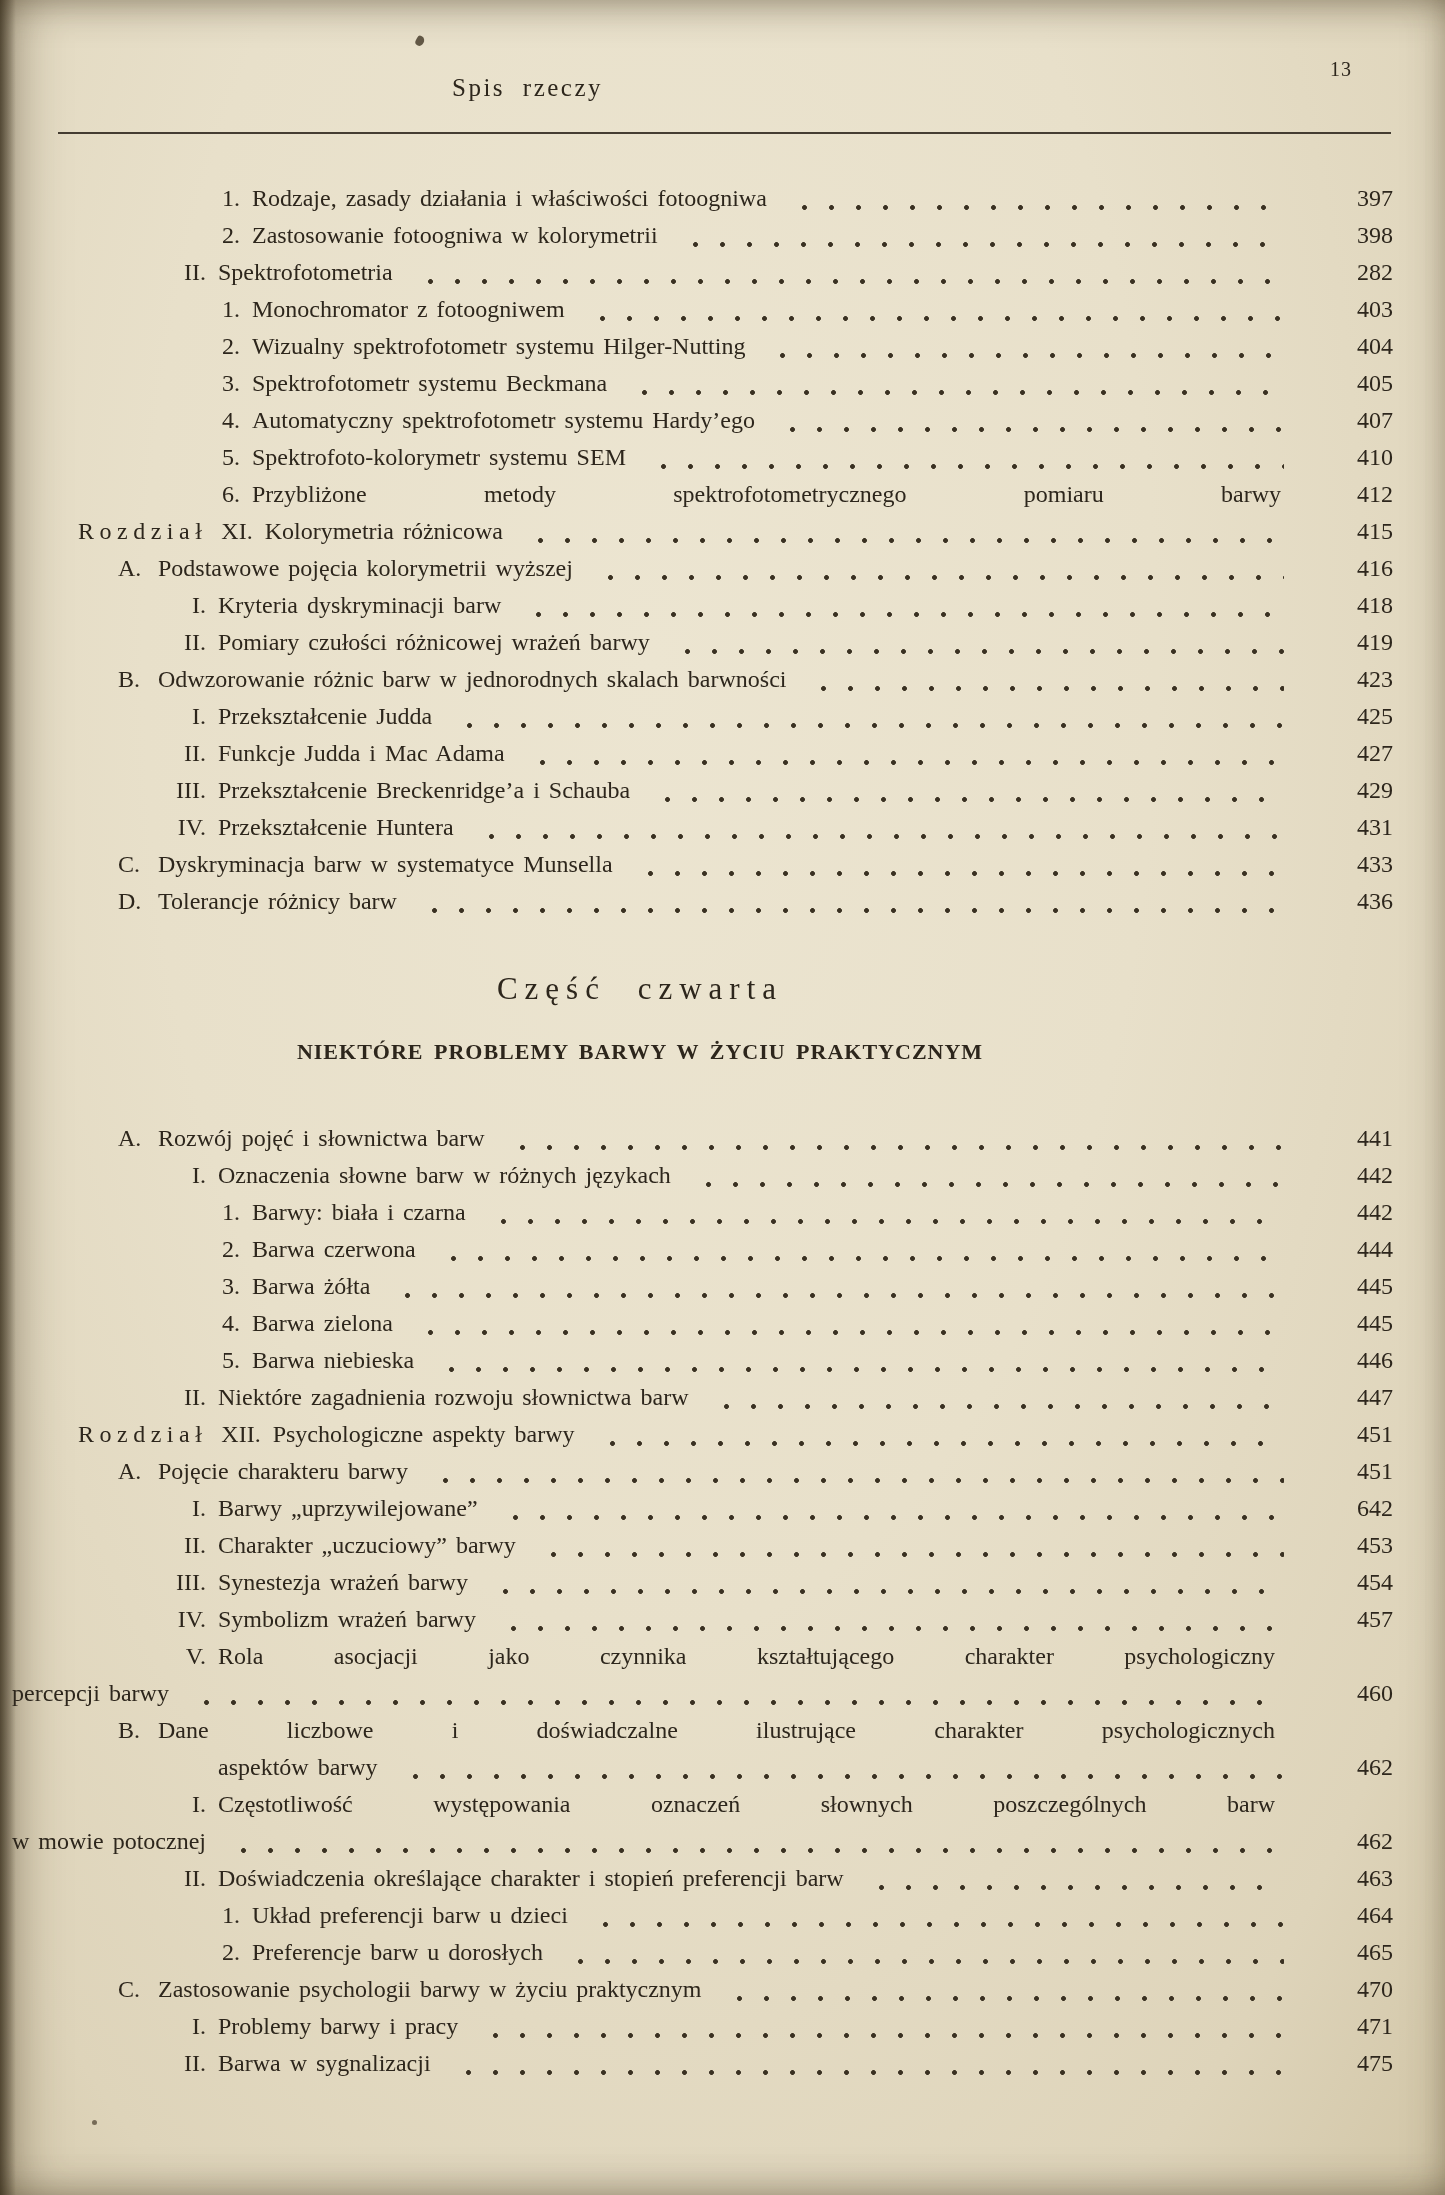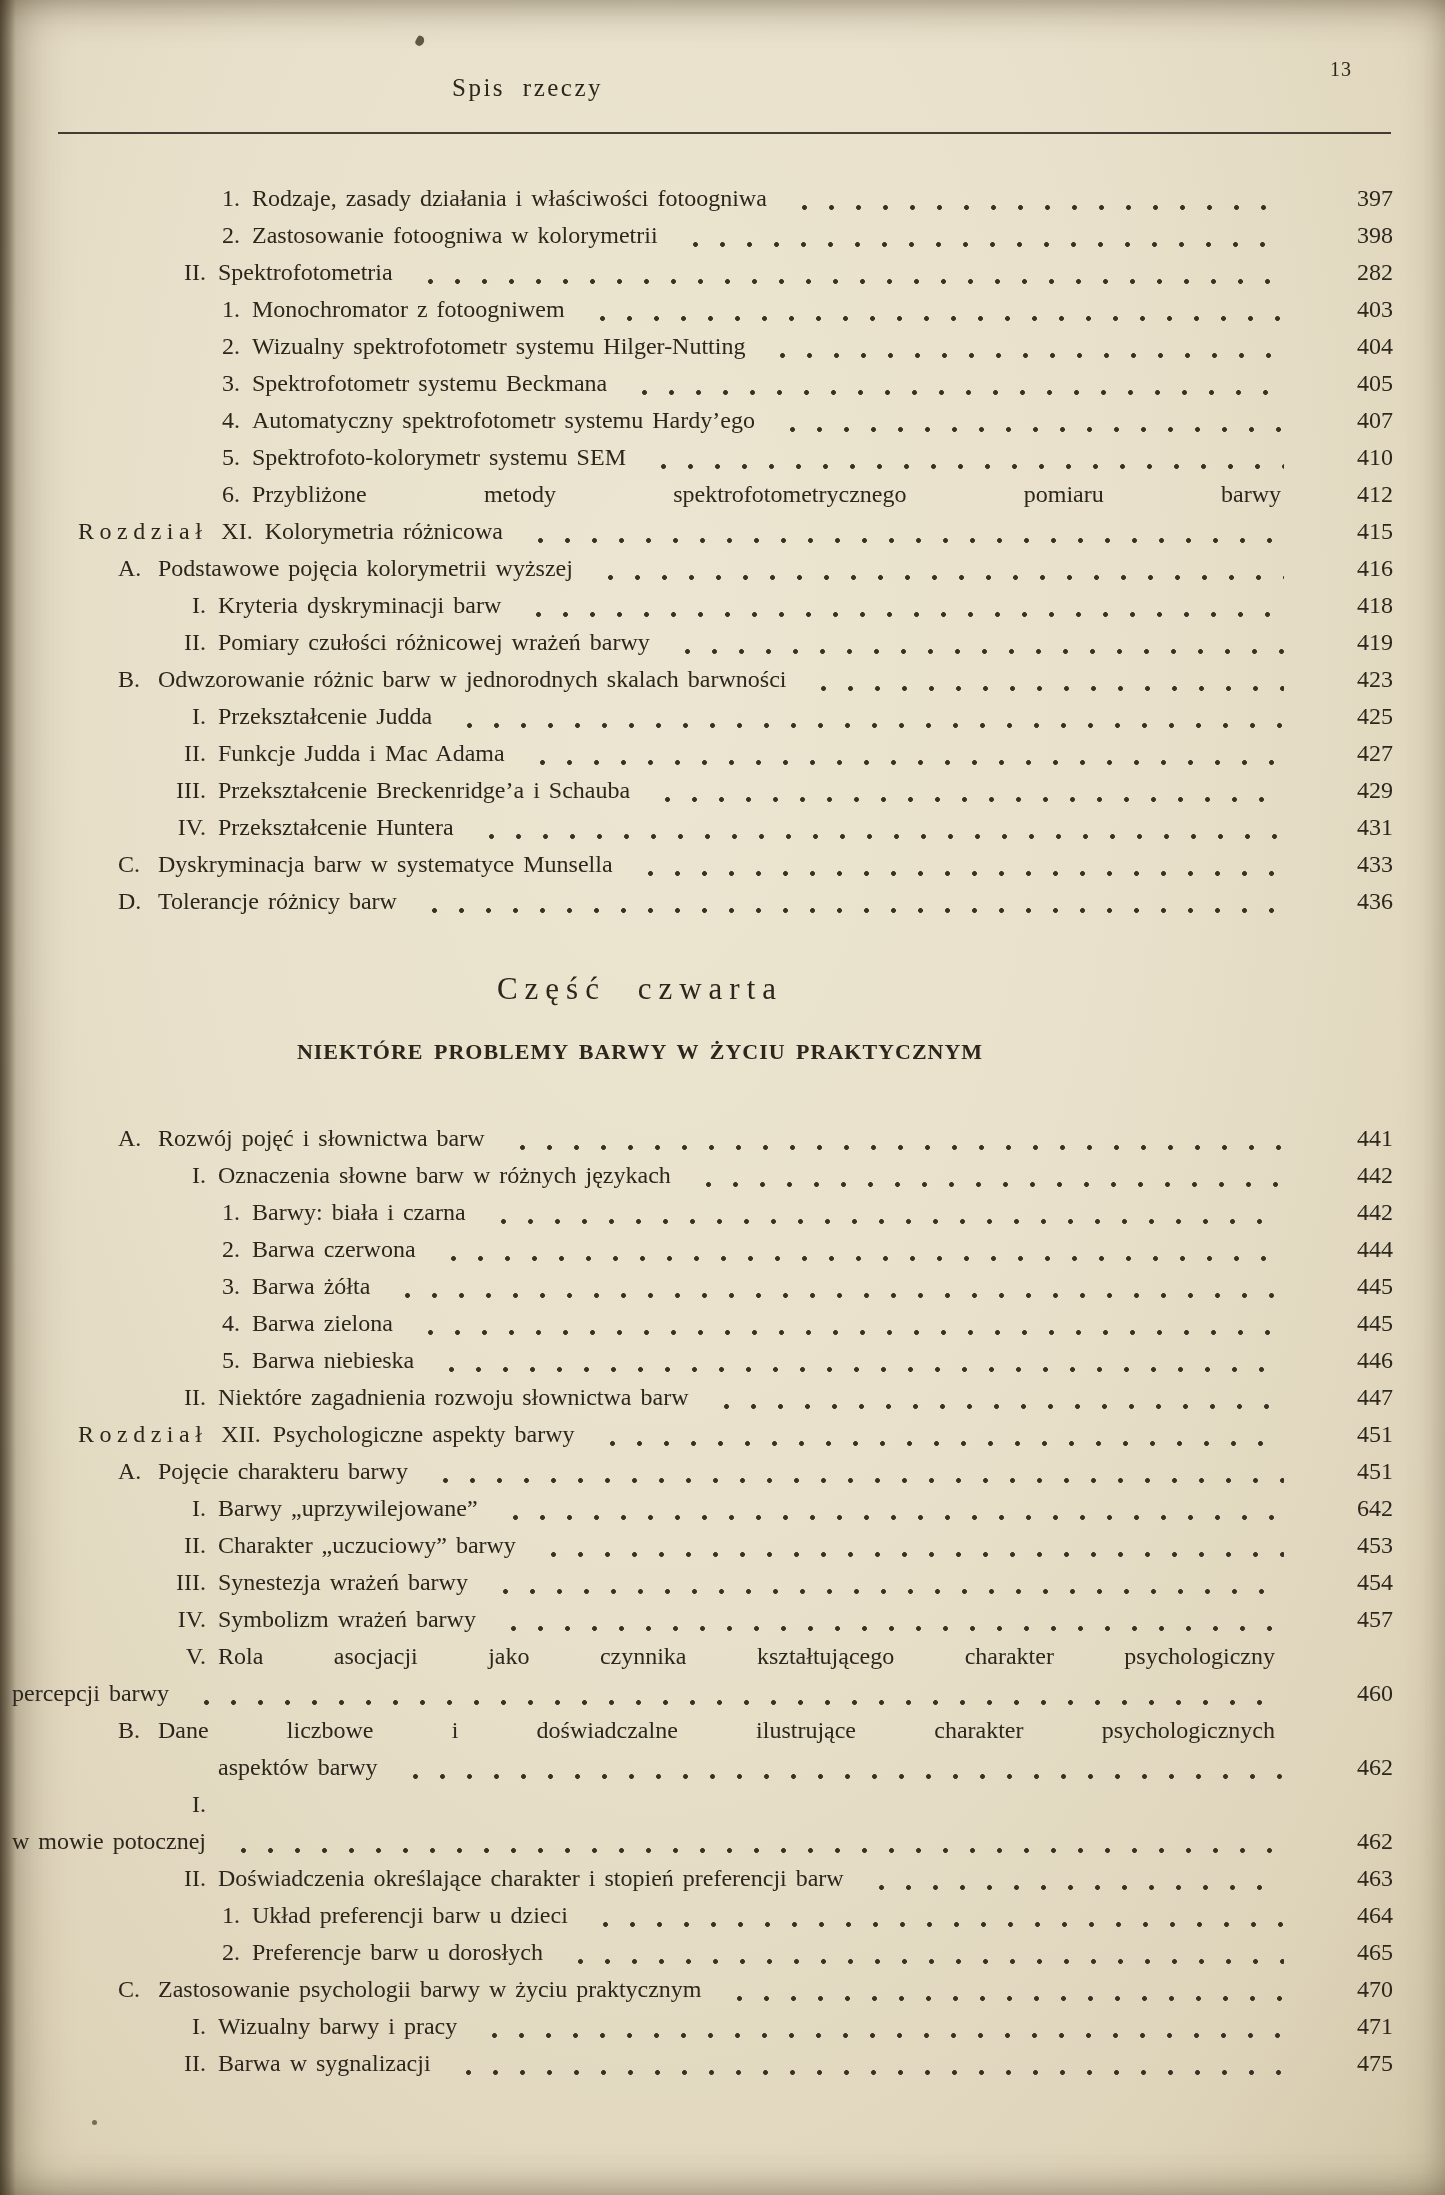--- a/index.html
+++ b/index.html
@@ -316,20 +316,21 @@
         <span class="lbl">B.</span>
         <span class="txt">Dane liczbowe i doświadczalne ilustrujące charakter psychologicznych</span>
       </div>
       <div class="row row2 from-lv1">
         <span class="txt">aspektów barwy</span>
         <span class="dots"></span>
         <span class="pg">462</span>
       </div>
       <div class="row lv2 row1">
         <span class="lbl">I.</span>
+        <span class="txt">Częstotliwość występowania oznaczeń słownych poszczególnych barw</span>
       </div>
       <div class="row row2 from-lv2">
         <span class="txt">w mowie potocznej</span>
         <span class="dots"></span>
         <span class="pg">462</span>
       </div>
       <div class="row lv2">
         <span class="lbl">II.</span>
         <span class="txt">Doświadczenia określające charakter i stopień preferencji barw</span>
         <span class="dots"></span>
@@ -348,21 +349,21 @@
         <span class="pg">465</span>
       </div>
       <div class="row lv1">
         <span class="lbl">C.</span>
         <span class="txt">Zastosowanie psychologii barwy w życiu praktycznym</span>
         <span class="dots"></span>
         <span class="pg">470</span>
       </div>
       <div class="row lv2">
         <span class="lbl">I.</span>
-        <span class="txt">Wizualny barwy i pracy</span>
+        <span class="txt">Problemy barwy i pracy</span>
         <span class="dots"></span>
         <span class="pg">471</span>
       </div>
       <div class="row lv2">
         <span class="lbl">II.</span>
         <span class="txt">Barwa w sygnalizacji</span>
         <span class="dots"></span>
         <span class="pg">475</span>
       </div>
     </div>

